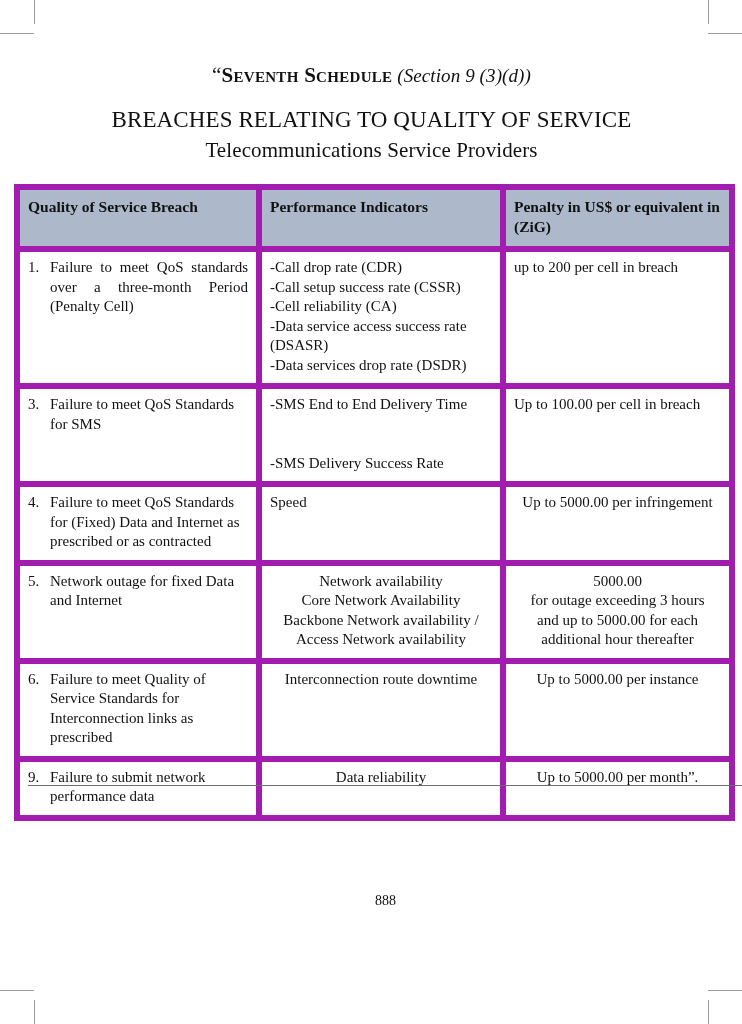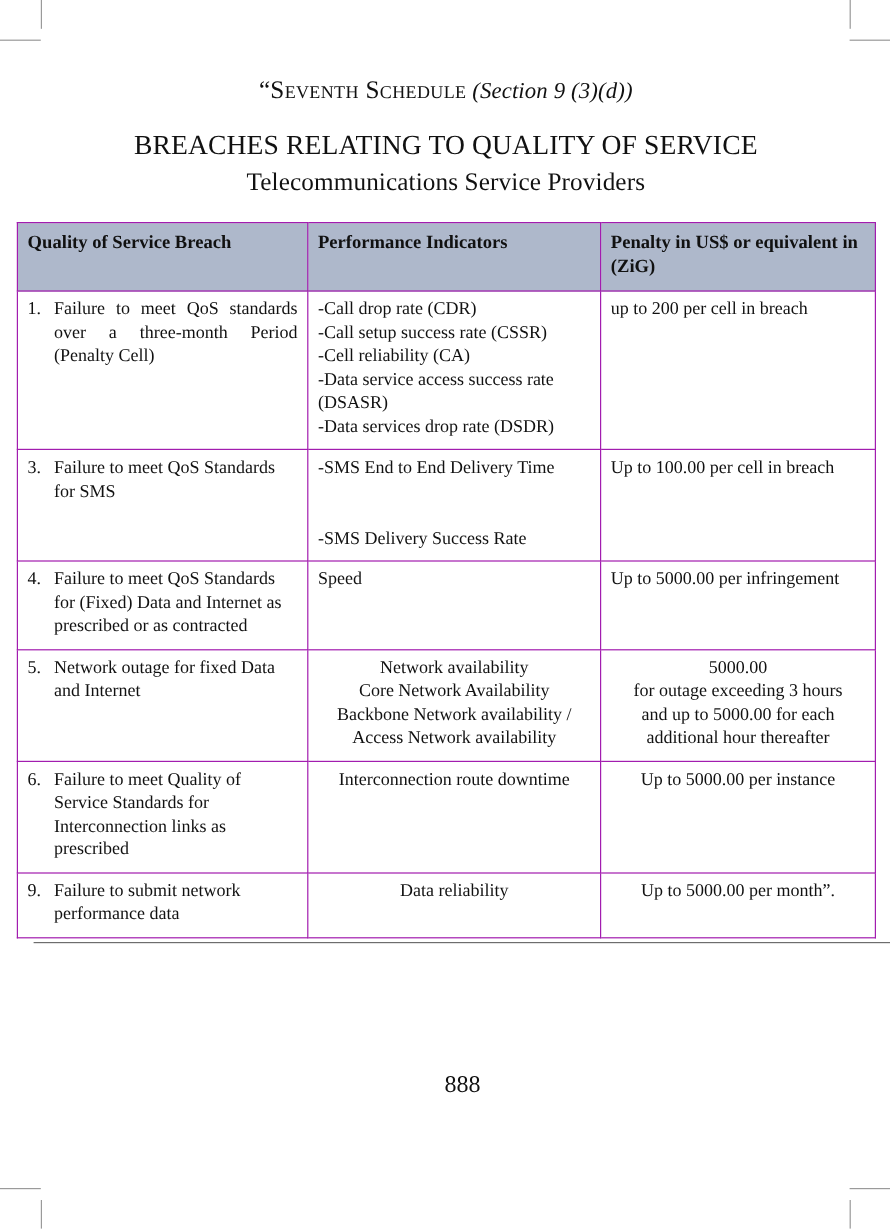--- a/index.html
+++ b/index.html
@@ -50,20 +50,21 @@
     margin-top: 63px;
     font-size: 19px;
     line-height: 24px;
     letter-spacing: 0.1px;
     white-space: nowrap;
   }
   .schedule-line .smallcaps {
     font-variant: small-caps;
     font-size: 21px;
     letter-spacing: 0.3px;
+    font-weight: bold;
   }
   .schedule-line .openquote { font-size: 21px; }
   .schedule-line .section-ref {
     font-style: italic;
     font-size: 19px;
   }
 
   .main-title {
     margin-top: 18px;
     font-size: 23px;
@@ -82,21 +83,21 @@
   
   .breach-table {
     margin-top: 21px;
     width: 715px;
     border-collapse: collapse;
     table-layout: fixed;
     font-size: 15px;
   }
   .breach-table th,
   .breach-table td {
-    border: 1px solid #a21caf;
+    border: 6px solid #a21caf;
     vertical-align: top;
     padding: 6px 8px 8px 8px;
     line-height: 19.5px;
   }
   .breach-table thead th {
     background: #aeb8cb;
     font-weight: bold;
     text-align: left;
     font-size: 15.5px;
     padding: 7px 8px 9px 8px;
@@ -104,21 +105,21 @@
   }
 
   
   col.c1 { width: 242px; }
   col.c2 { width: 244px; }
   col.c3 { width: 229px; }
 
   
   .ta-left    { text-align: left; }
   .ta-center  { text-align: center; }
-  .ta-right   { text-align: left; }
+  .ta-right   { text-align: center; }
   .ta-justify { text-align: justify; text-align-last: left; }
 
   
   .item {
     display: flex;
     gap: 7px;
   }
   .item-num {
     flex: 0 0 auto;
     min-width: 15px;
@@ -148,21 +149,21 @@
     font-style: italic;
     font-size: 17px;
     line-height: 25px;
   }
   .page-number {
     position: absolute;
     left: 14px;
     top: 893px;
     width: 715px;
     text-align: center;
-    font-size: 20px;
+    font-size: 14px;
   }
 </style>
 </head>
 <body>
 
 <div class="crop v crop-tl-v"></div>
 <div class="crop h crop-tl-h"></div>
 <div class="crop v crop-tr-v"></div>
 <div class="crop h crop-tr-h"></div>
 <div class="crop v crop-bl-v"></div>

